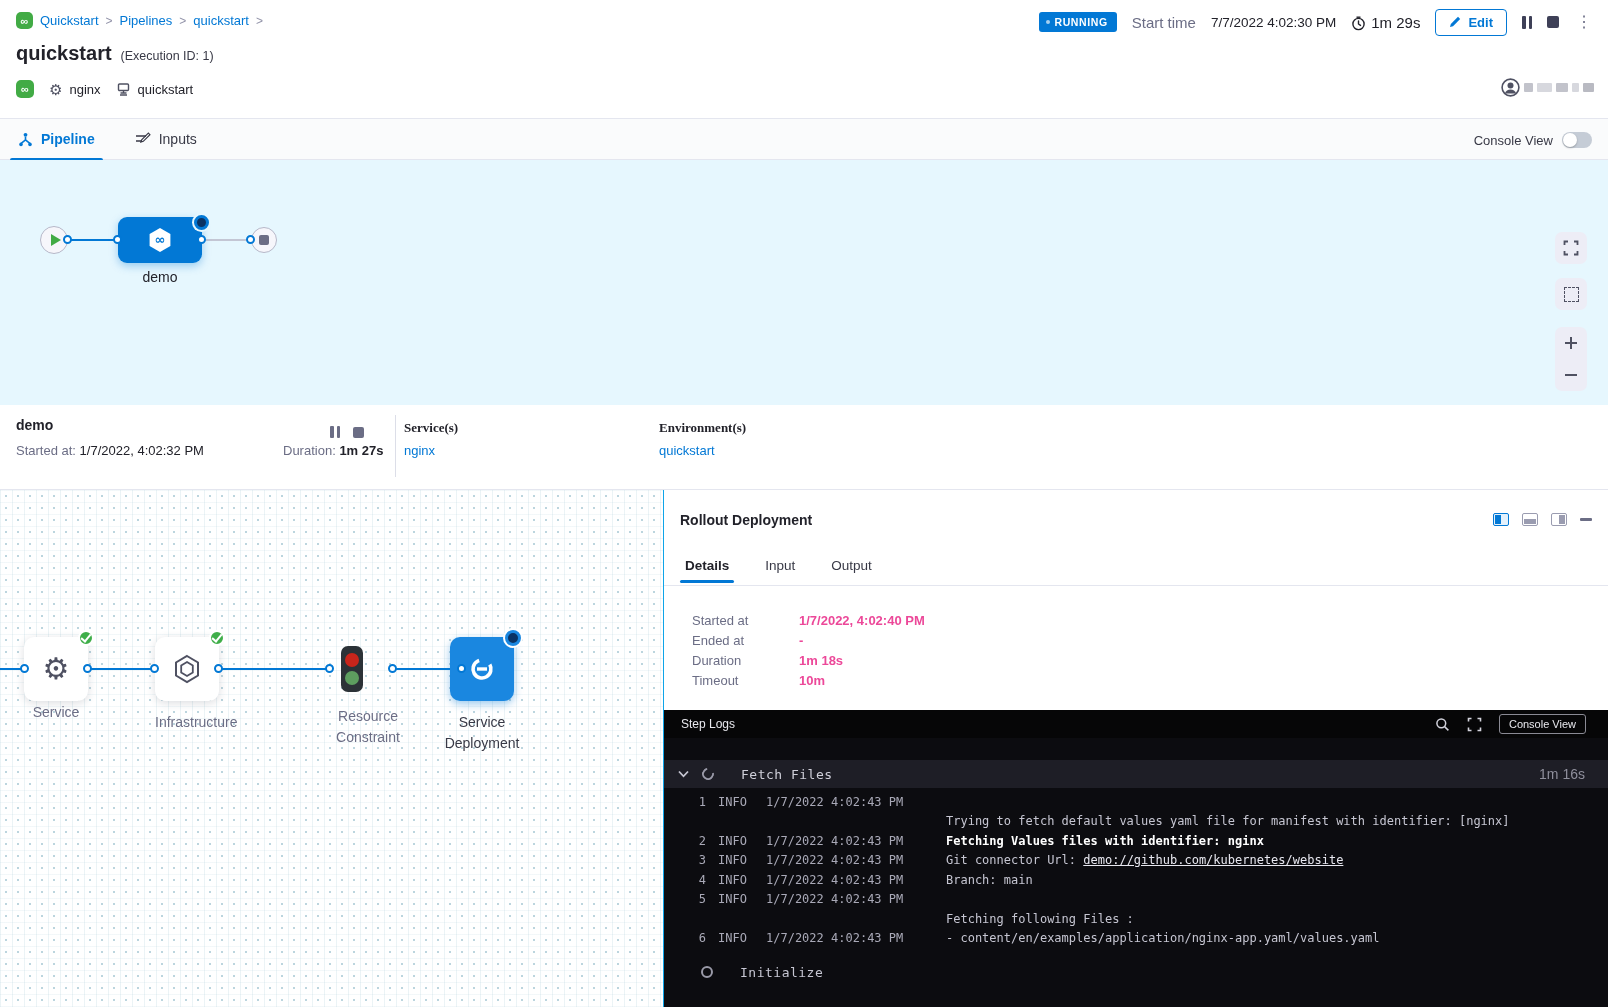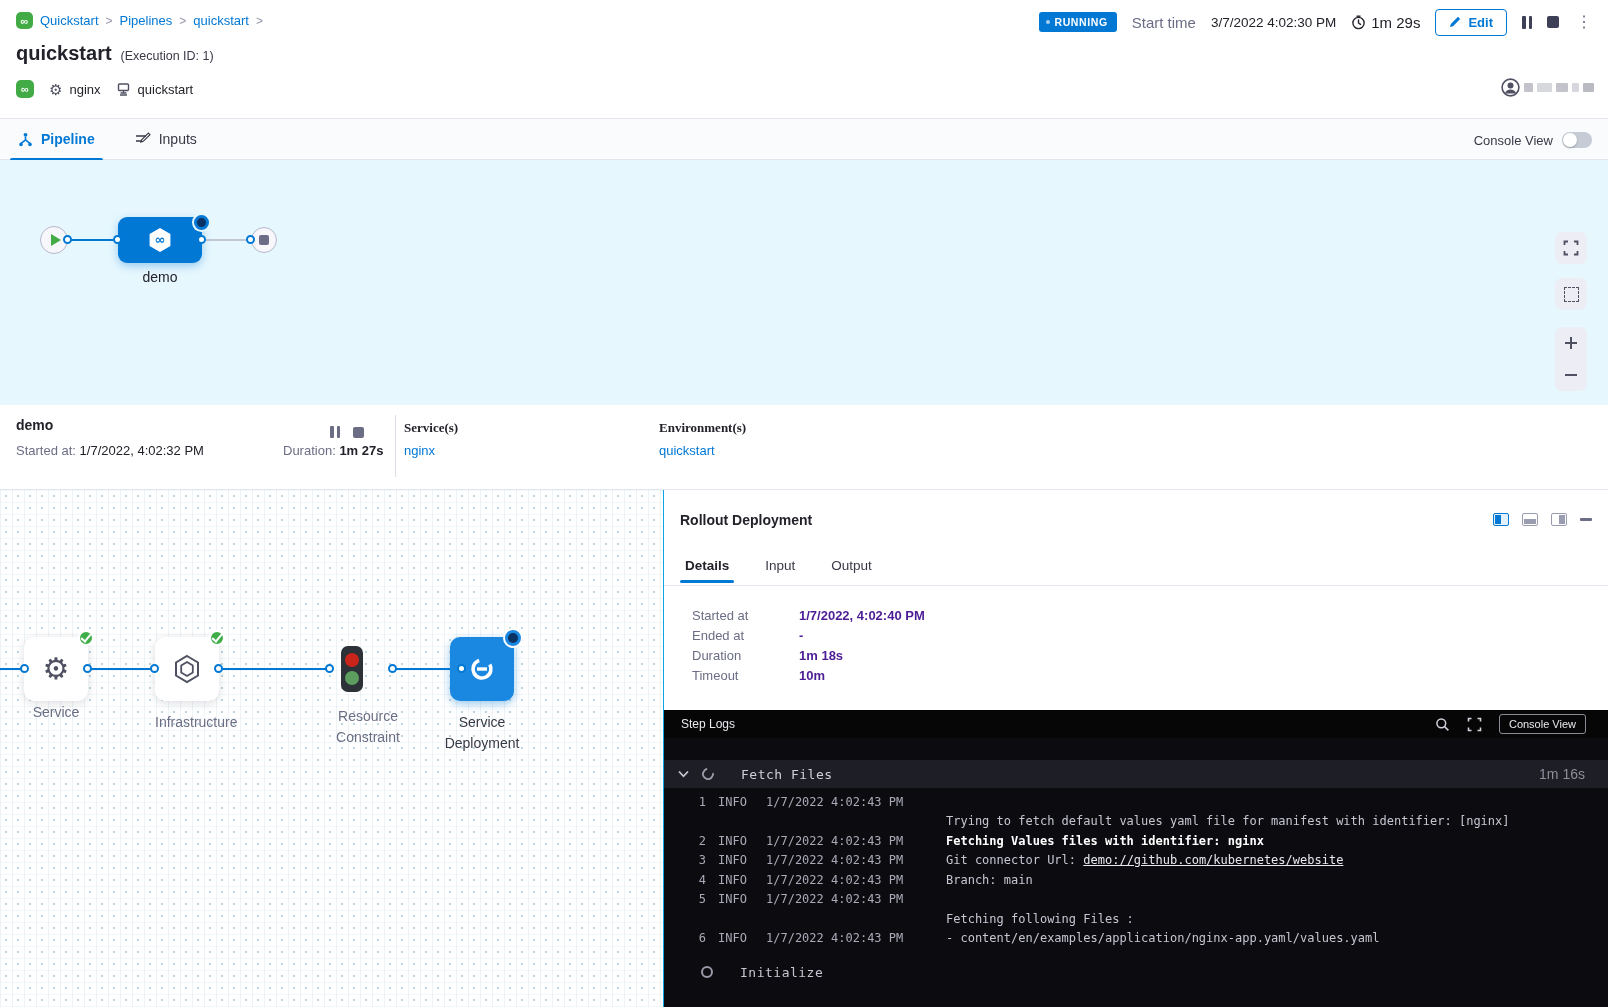--- a/index.html
+++ b/index.html
@@ -18,21 +18,21 @@
   .exec-id { font-size:12.5px; color:#383946; }
   .chips-row { position:absolute; top:80px; left:16px; display:flex; align-items:center; gap:15px; font-size:13px; color:#22222a; }
   .chip { display:flex; align-items:center; gap:7px; }
   .gear-glyph { font-size:15px; color:#4f5162; line-height:1; }
 
   .top-right { position:absolute; top:9px; right:14px; display:flex; align-items:center; gap:15px; height:26px; }
   .badge-running { background:#0278d5; color:#fff; font-size:10.5px; font-weight:bold; letter-spacing:.6px; border-radius:3px; padding:4px 9px 4px 16px; position:relative; }
   .badge-running::before { content:""; position:absolute; left:7px; top:50%; margin-top:-2px; width:4px; height:4px; border-radius:50%; background:#fff; opacity:.65; }
   .st-label { color:#6b6d85; font-size:15px; }
   .st-value { color:#22222a; font-size:13.5px; }
-  .elapsed { display:flex; align-items:center; gap:5px; font-size:15px; color:#22222a; }
+  .elapsed { display:flex; align-items:flex-end; gap:5px; font-size:15px; color:#22222a; }
   .btn-edit { display:flex; align-items:center; gap:7px; border:1px solid #0278d5; border-radius:4px; background:#fff; color:#0278d5; font-weight:bold; font-size:13px; padding:5px 13px; cursor:pointer; }
   .icon-pause { display:flex; gap:3px; cursor:pointer; }
   .icon-pause i { width:3.5px; height:13px; background:#3e4057; border-radius:1px; }
   .icon-stop { width:12px; height:12px; background:#3e4057; border-radius:2px; cursor:pointer; }
   .icon-kebab { color:#6b6d85; font-size:16px; line-height:1; cursor:pointer; padding:0 2px; }
   .avatar-row { position:absolute; top:78px; right:14px; display:flex; align-items:center; gap:4px; }
   .blurblock { height:9px; border-radius:1px; }
 
   
   .tabbar { position:absolute; top:118px; left:0; right:0; height:42px; background:#fafbfc; border-top:1px solid #e4e6ef; border-bottom:1px solid #e4e6ef; display:flex; align-items:center; padding-left:18px; }
@@ -103,23 +103,23 @@
   .lyt.active::after { content:""; position:absolute; left:1px; top:1px; bottom:1px; width:6px; background:#0278d5; }
   .lyt.bottomfill::after { content:""; position:absolute; left:1px; right:1px; bottom:1px; height:5px; background:#9a9cb0; }
   .lyt.rightfill::after { content:""; position:absolute; top:1px; bottom:1px; right:1px; width:6px; background:#9a9cb0; }
   .min-dash { width:12px; height:2.5px; background:#6b6d85; border-radius:1px; cursor:pointer; }
   .panel-tabs { position:absolute; left:16px; top:68px; display:flex; gap:26px; font-size:13.5px; color:#383946; }
   .ptab { position:relative; padding:0 5px 10px 5px; cursor:pointer; }
   .ptab.active { font-weight:bold; color:#22222a; }
   .ptab.active::after { content:""; position:absolute; left:0; right:0; bottom:0; height:3px; background:#0278d5; border-radius:2px; }
   .panel-hr { position:absolute; left:0; right:0; top:95px; height:1px; background:#e4e6ef; }
   .details { position:absolute; left:28px; top:118px; font-size:13px; }
-  .drow { display:flex; height:20px; align-items:flex-start; }
+  .drow { display:flex; height:20px; align-items:flex-end; }
   .drow .dl { width:107px; color:#6b6d85; }
-  .drow .dv { color:#4c1d95; font-weight:bold; }
+  .drow .dv { color:#ec4899; font-weight:bold; }
 
   
   .console { position:absolute; left:0; right:0; top:220px; bottom:0; background:#0c0c10; font-family:"DejaVu Sans Mono", monospace; }
   .console-header { position:absolute; top:0; left:0; right:0; height:28px; background:#060607; display:flex; align-items:center; padding:0 22px 0 17px; }
   .console-title { color:#e8e8ee; font-size:12px; font-family:"Liberation Sans", sans-serif; }
   .ch-right { margin-left:auto; display:flex; align-items:center; gap:17px; }
   .btn-consoleview { border:1px solid #8a8a94; border-radius:3px; color:#e8e8ee; font-size:11px; padding:3px 9px; font-family:"Liberation Sans", sans-serif; cursor:pointer; background:transparent; }
   .section-row { position:absolute; left:0; right:0; top:50px; height:28px; background:#1e1e26; display:flex; align-items:center; }
   .chev { margin-left:14px; cursor:pointer; display:flex; }
   .spin-ring { margin-left:13px; width:12px; height:12px; border-radius:50%; border:2px solid #9a9aa8; border-top-color:transparent; transform:rotate(35deg); }
@@ -149,21 +149,21 @@
       <span class="crumb-sep">&gt;</span>
       <span class="crumb">Pipelines</span>
       <span class="crumb-sep">&gt;</span>
       <span class="crumb">quickstart</span>
       <span class="crumb-sep">&gt;</span>
     </div>
 
     <div class="top-right">
       <span class="badge-running">RUNNING</span>
       <span class="st-label">Start time</span>
-      <span class="st-value">3/7/2022 4:02:30 PM</span>
+      <span class="st-value">7/7/2022 4:02:30 PM</span>
       <span class="elapsed">
         <svg width="15" height="15" viewBox="0 0 15 15">
             <circle cx="7.5" cy="8" r="5.6" fill="none" stroke="#22222a" stroke-width="1.4"></circle>
             <path d="M7.5 5v3l2 1.4" fill="none" stroke="#22222a" stroke-width="1.4" stroke-linecap="round"></path>
             <path d="M5.5 1.2h4" stroke="#22222a" stroke-width="1.4"></path>
           </svg>
         <span>1m 29s</span>
       </span>
       <button class="btn-edit">
         <svg width="12" height="12" viewBox="0 0 12 12">

